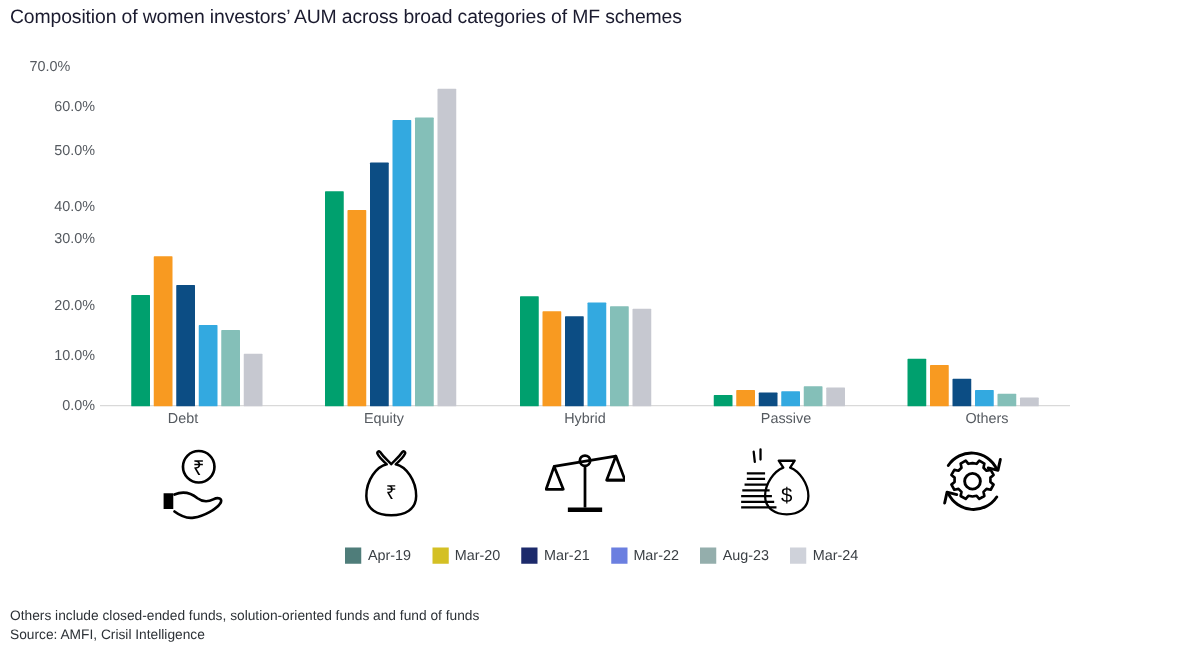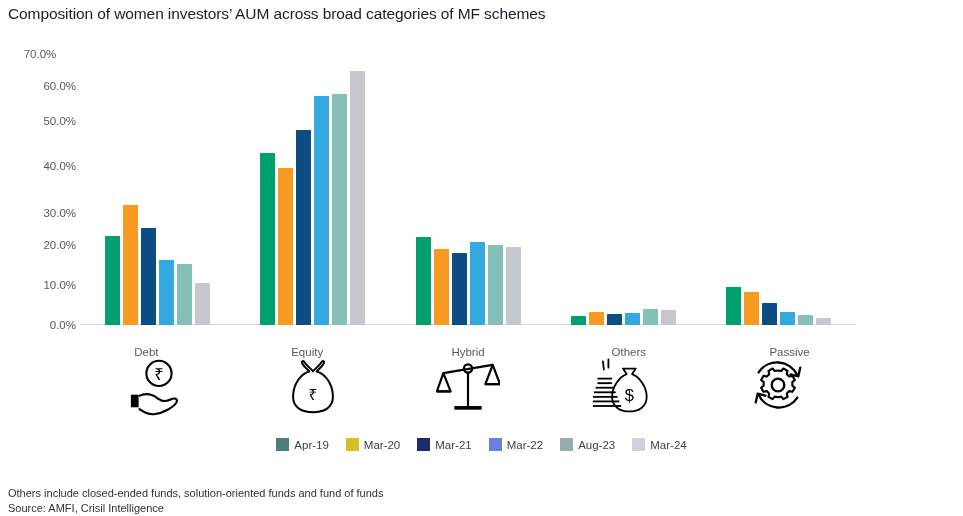--- a/index.html
+++ b/index.html
@@ -57,21 +57,21 @@
     gap: 3px;
   }
   .bar {
     width: 15px;
     border-radius: 0.5px;
   }
 
   
   .cats {
     position: absolute;
-    left: 80px; top: 346px;
+    left: 80px; top: 329px;
     width: 776px; height: 18px;
     display: flex;
     gap: 28px;
   }
   .cat {
     flex: 1 1 0;
     text-align: center;
     font-size: 11.5px;
     color: #555a60;
   }
@@ -118,21 +118,21 @@
 <body>
 
 <div id="root">
 
   <div class="chart-title">Composition of women investors’ AUM across broad categories of MF schemes</div>
 
   <div class="ytick-wrap" id="ytick-wrap">
       <div class="ytick" style="top: 279px;">0.0%</div>
       <div class="ytick" style="top: 239.143px;">10.0%</div>
       <div class="ytick" style="top: 199.286px;">20.0%</div>
-      <div class="ytick" style="top: 167px;">30.0%</div>
+      <div class="ytick" style="top: 145px;">30.0%</div>
       <div class="ytick" style="top: 119.571px;">40.0%</div>
       <div class="ytick" style="top: 75px;">50.0%</div>
       <div class="ytick" style="top: 39.8571px;">60.0%</div>
       <div class="ytick" style="top: 8px; text-align: center;">70.0%</div>
     </div>
 
   <div class="axis-baseline"></div>
 
   <div class="groups" id="groups">
       <div class="group">
@@ -174,22 +174,22 @@
         <div class="bar" title="Mar-22 Others: 3.3%" style="height: 13.1529px; background: rgb(51, 169, 224);"></div>
         <div class="bar" title="Mar-23 Others: 2.5%" style="height: 9.96429px; background: rgb(132, 191, 184);"></div>
         <div class="bar" title="Mar-24 Others: 1.7%" style="height: 6.77571px; background: rgb(198, 200, 208);"></div>
       </div>
     </div>
 
   <div class="cats" id="cats">
       <div class="cat">Debt</div>
       <div class="cat">Equity</div>
       <div class="cat">Hybrid</div>
+      <div class="cat">Passive</div>
       <div class="cat">Others</div>
-      <div class="cat">Passive</div>
     </div>
 
   <div class="icons" id="icons">
       <div class="icon-cell">
         <svg width="62" height="62" viewBox="0 0 64 64" fill="none" stroke="#000" stroke-width="2.2">
       <circle cx="33" cy="20" r="13"></circle>
       <text x="33" y="27" font-size="17" font-family="Liberation Sans, sans-serif" text-anchor="middle" fill="#000" stroke="none">₹</text>
       <path d="M4 42 h8 v13 h-8 z" fill="#000" stroke="none"></path>
       <path d="M13 43 c7 -3 14 -1 19 3 c4 3 9 3 13 1 c4 -2 8 -1 6 3 c-3 5 -14 11 -22 12 c-6 1 -12 -2 -16 -5" stroke-linejoin="round" stroke-linecap="round"></path>
     </svg>

